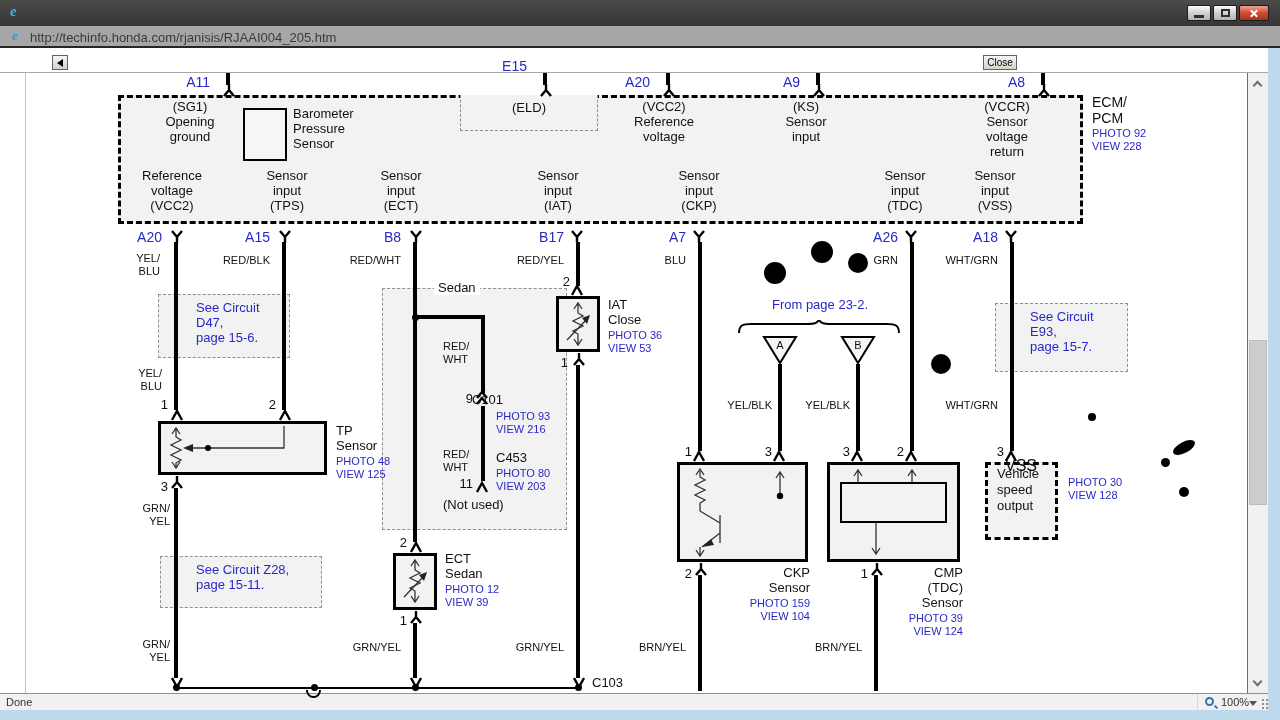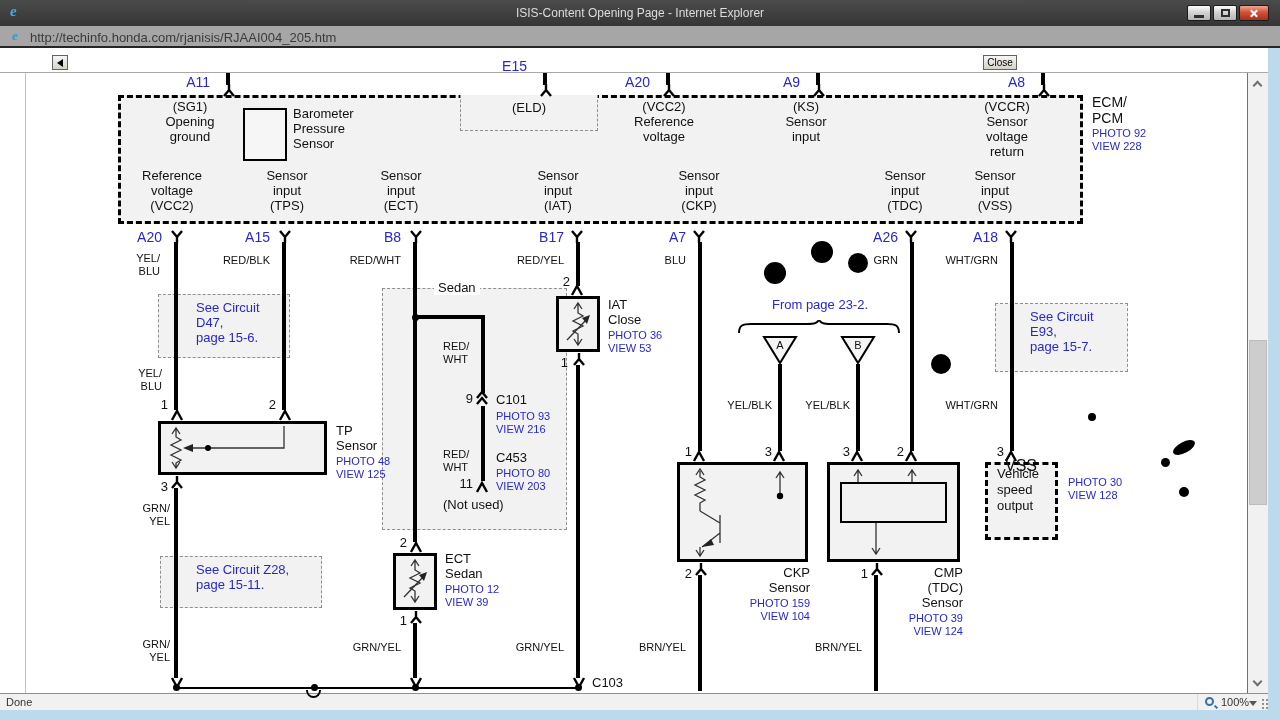--- a/index.html
+++ b/index.html
@@ -26,21 +26,20 @@
   .mag::after{content:"";position:absolute;left:7px;top:7px;width:4px;height:2px;background:#3a6ea5;transform:rotate(45deg)}
   .sbchev{position:absolute;width:7px;height:7px;border-left:2px solid #6f6f6f;border-top:2px solid #6f6f6f}
   .grip{position:absolute;width:11px;height:11px;
     background-image:radial-gradient(circle,#8f8f8f 1.1px,transparent 1.3px);background-size:4px 4px}
 </style>
 </head>
 <body>
 
 <div class="a" style="left:0;top:0;width:1280px;height:26px;background:linear-gradient(#4b4b4b,#353535)">
   <span class="a" style="left:10px;top:3px;font:italic bold 15px 'Liberation Serif',serif;color:#45b0e8">e</span>
-  <div class="a c" style="left:0;right:0;top:6px;font-size:12px;color:#dcdcdc">ISIS-Content Opening Page - Internet Explorer</div>
   <div class="winbtn" style="left:1187px;width:24px">
     <span class="a" style="left:6px;top:9px;width:10px;height:3px;background:#2e2e2e"></span>
   </div>
   <div class="winbtn" style="left:1213px;width:24px">
     <span class="a" style="left:7px;top:3px;width:9px;height:8px;border:2px solid #2e2e2e"></span>
   </div>
   <div class="winbtn" style="left:1239px;width:30px;background:linear-gradient(#f0a592,#d05238 45%,#a92f1f)">
     <span class="a" style="left:13px;top:3px;width:2px;height:9px;background:#fff;transform:rotate(45deg)"></span>
     <span class="a" style="left:13px;top:3px;width:2px;height:9px;background:#fff;transform:rotate(-45deg)"></span>
   </div>
@@ -384,21 +383,21 @@
 (TDC)
 Sensor</div>
 <div class="a r s bl" style="left:843px;top:612px;width:120px">PHOTO 39</div>
 <div class="a r s bl" style="left:843px;top:625px;width:120px">VIEW 124</div>
 <div class="a t" style="left:1005px;top:458px;font-size:16px">VSS</div>
 <div class="a s bl" style="left:1068px;top:476px">PHOTO 30</div>
 <div class="a s bl" style="left:1068px;top:489px">VIEW 128</div>
 <div class="a t" style="left:997px;top:466px;line-height:16px">Vehicle
 speed
 output</div>
-<div class="a t" style="left:496px;top:392px">C101</div>
+<div class="a t" style="left:472px;top:392px">C101</div>
 <div class="a s bl" style="left:496px;top:410px">PHOTO 93</div>
 <div class="a s bl" style="left:496px;top:423px">VIEW 216</div>
 <div class="a t" style="left:496px;top:450px">C453</div>
 <div class="a s bl" style="left:496px;top:467px">PHOTO 80</div>
 <div class="a s bl" style="left:496px;top:480px">VIEW 203</div>
 <div class="a t" style="left:592px;top:675px">C103</div>
 
 <span class="a r t" style="left:152px;top:397px;width:16px">1</span>
 <span class="a r t" style="left:260px;top:397px;width:16px">2</span>
 <span class="a r t" style="left:152px;top:479px;width:16px">3</span>

